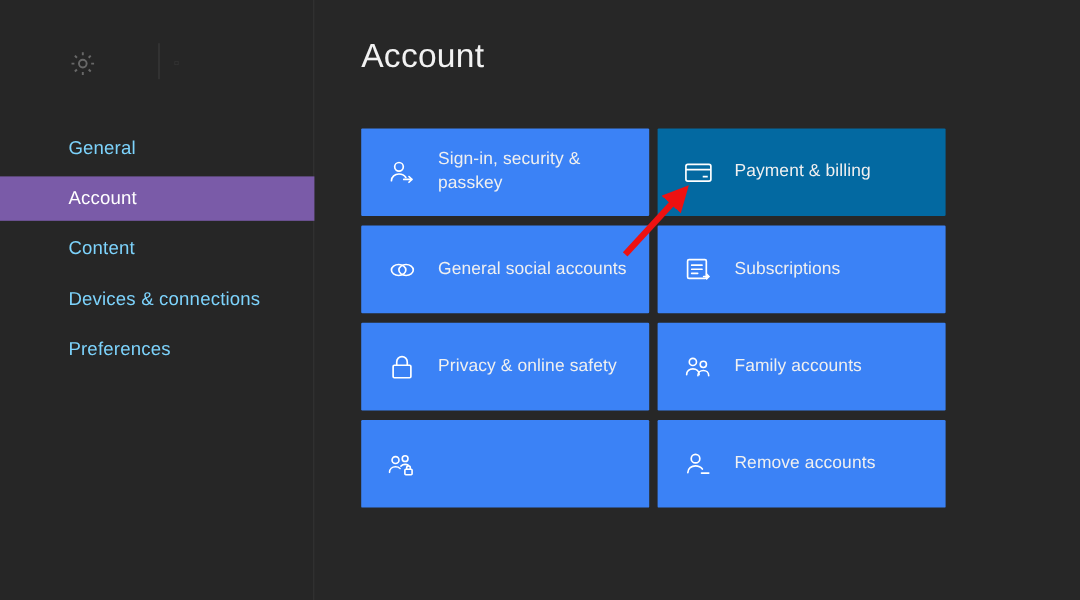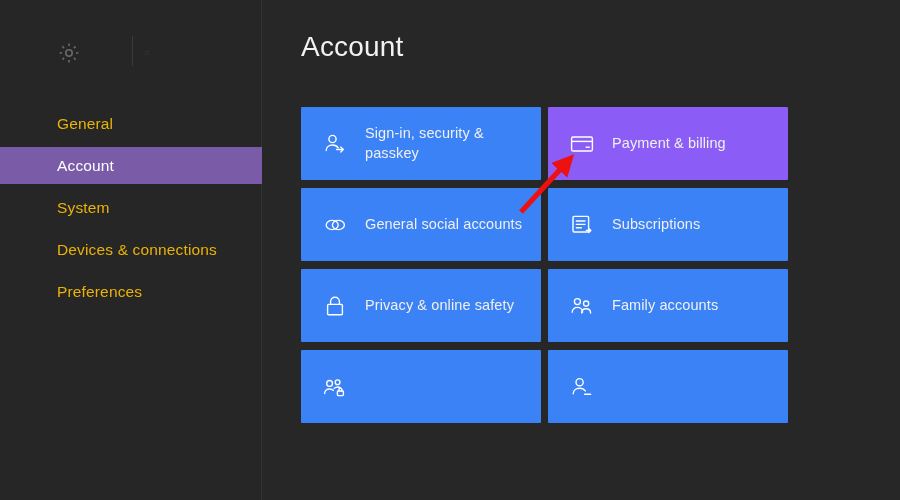--- a/index.html
+++ b/index.html
@@ -56,21 +56,21 @@
     position: absolute;
     left: 0; top: 105px;
     width: 262px;
   }
   .nav-item {
     position: relative;
     height: 37px;
     display: flex;
     align-items: center;
     padding-left: 57px;
-    color: #eab308;
+    color: #7dd3fc;
     font-size: 15.5px;
     letter-spacing: 0.15px;
     white-space: nowrap;
   }
   .nav-item.selected {
     background: #7a5ba8;
     color: #ffffff;
   }
   .nav-spacer-1 { height: 5px; }
   .nav-spacer { height: 5px; }
@@ -102,21 +102,21 @@
   }
   .tile {
     background: #3b82f6;
     border-radius: 1px;
     display: flex;
     align-items: center;
     padding-left: 21px;
     gap: 17px;
   }
   .tile.hover {
-    background: #8b5cf6;
+    background: #0369a1;
   }
   .tile-icon {
     flex: 0 0 auto;
     width: 26px; height: 26px;
     color: #ffffff;
     display: flex;
     align-items: center;
     justify-content: center;
   }
   .tile-icon svg { display: block; }
@@ -156,21 +156,21 @@
     <div class="nav-list">
       <div class="nav-item">
         <span>General</span>
       </div>
       <div class="nav-spacer-1"></div>
       <div class="nav-item selected">
         <span>Account</span>
       </div>
       <div class="nav-spacer"></div>
       <div class="nav-item">
-        <span>System</span>
+        <span>Content</span>
       </div>
       <div class="nav-spacer"></div>
       <div class="nav-item">
         <span>Devices &amp; connections</span>
       </div>
       <div class="nav-spacer"></div>
       <div class="nav-item">
         <span>Preferences</span>
       </div>
       <div class="nav-spacer"></div>
@@ -263,20 +263,21 @@
       </div>
 
       <div class="tile">
         <span class="tile-icon">
           <svg width="26" height="26" viewBox="0 0 26 26" fill="none" stroke="#ffffff" stroke-width="1.4" stroke-linecap="round" stroke-linejoin="round">
             <circle cx="10.6" cy="8.2" r="3.6"></circle>
             <path d="M4.2 19.8c0-3.4 2.9-5.6 6.4-5.6 2.4 0 4.5 1 5.7 2.7"></path>
             <path d="M15.6 20.2h6"></path>
           </svg>
         </span>
+        <span class="tile-label">Remove accounts</span>
       </div>
 
     </div>
   </div>
 
   <svg class="arrow-overlay" viewBox="0 0 900 500">
     <defs>
       <marker id="redhead" markerWidth="4.2" markerHeight="4.2" refX="2.2" refY="2.1" orient="auto">
         <path d="M0,0 L4.2,2.1 L0,4.2 z" fill="#ee1111"></path>
       </marker>

